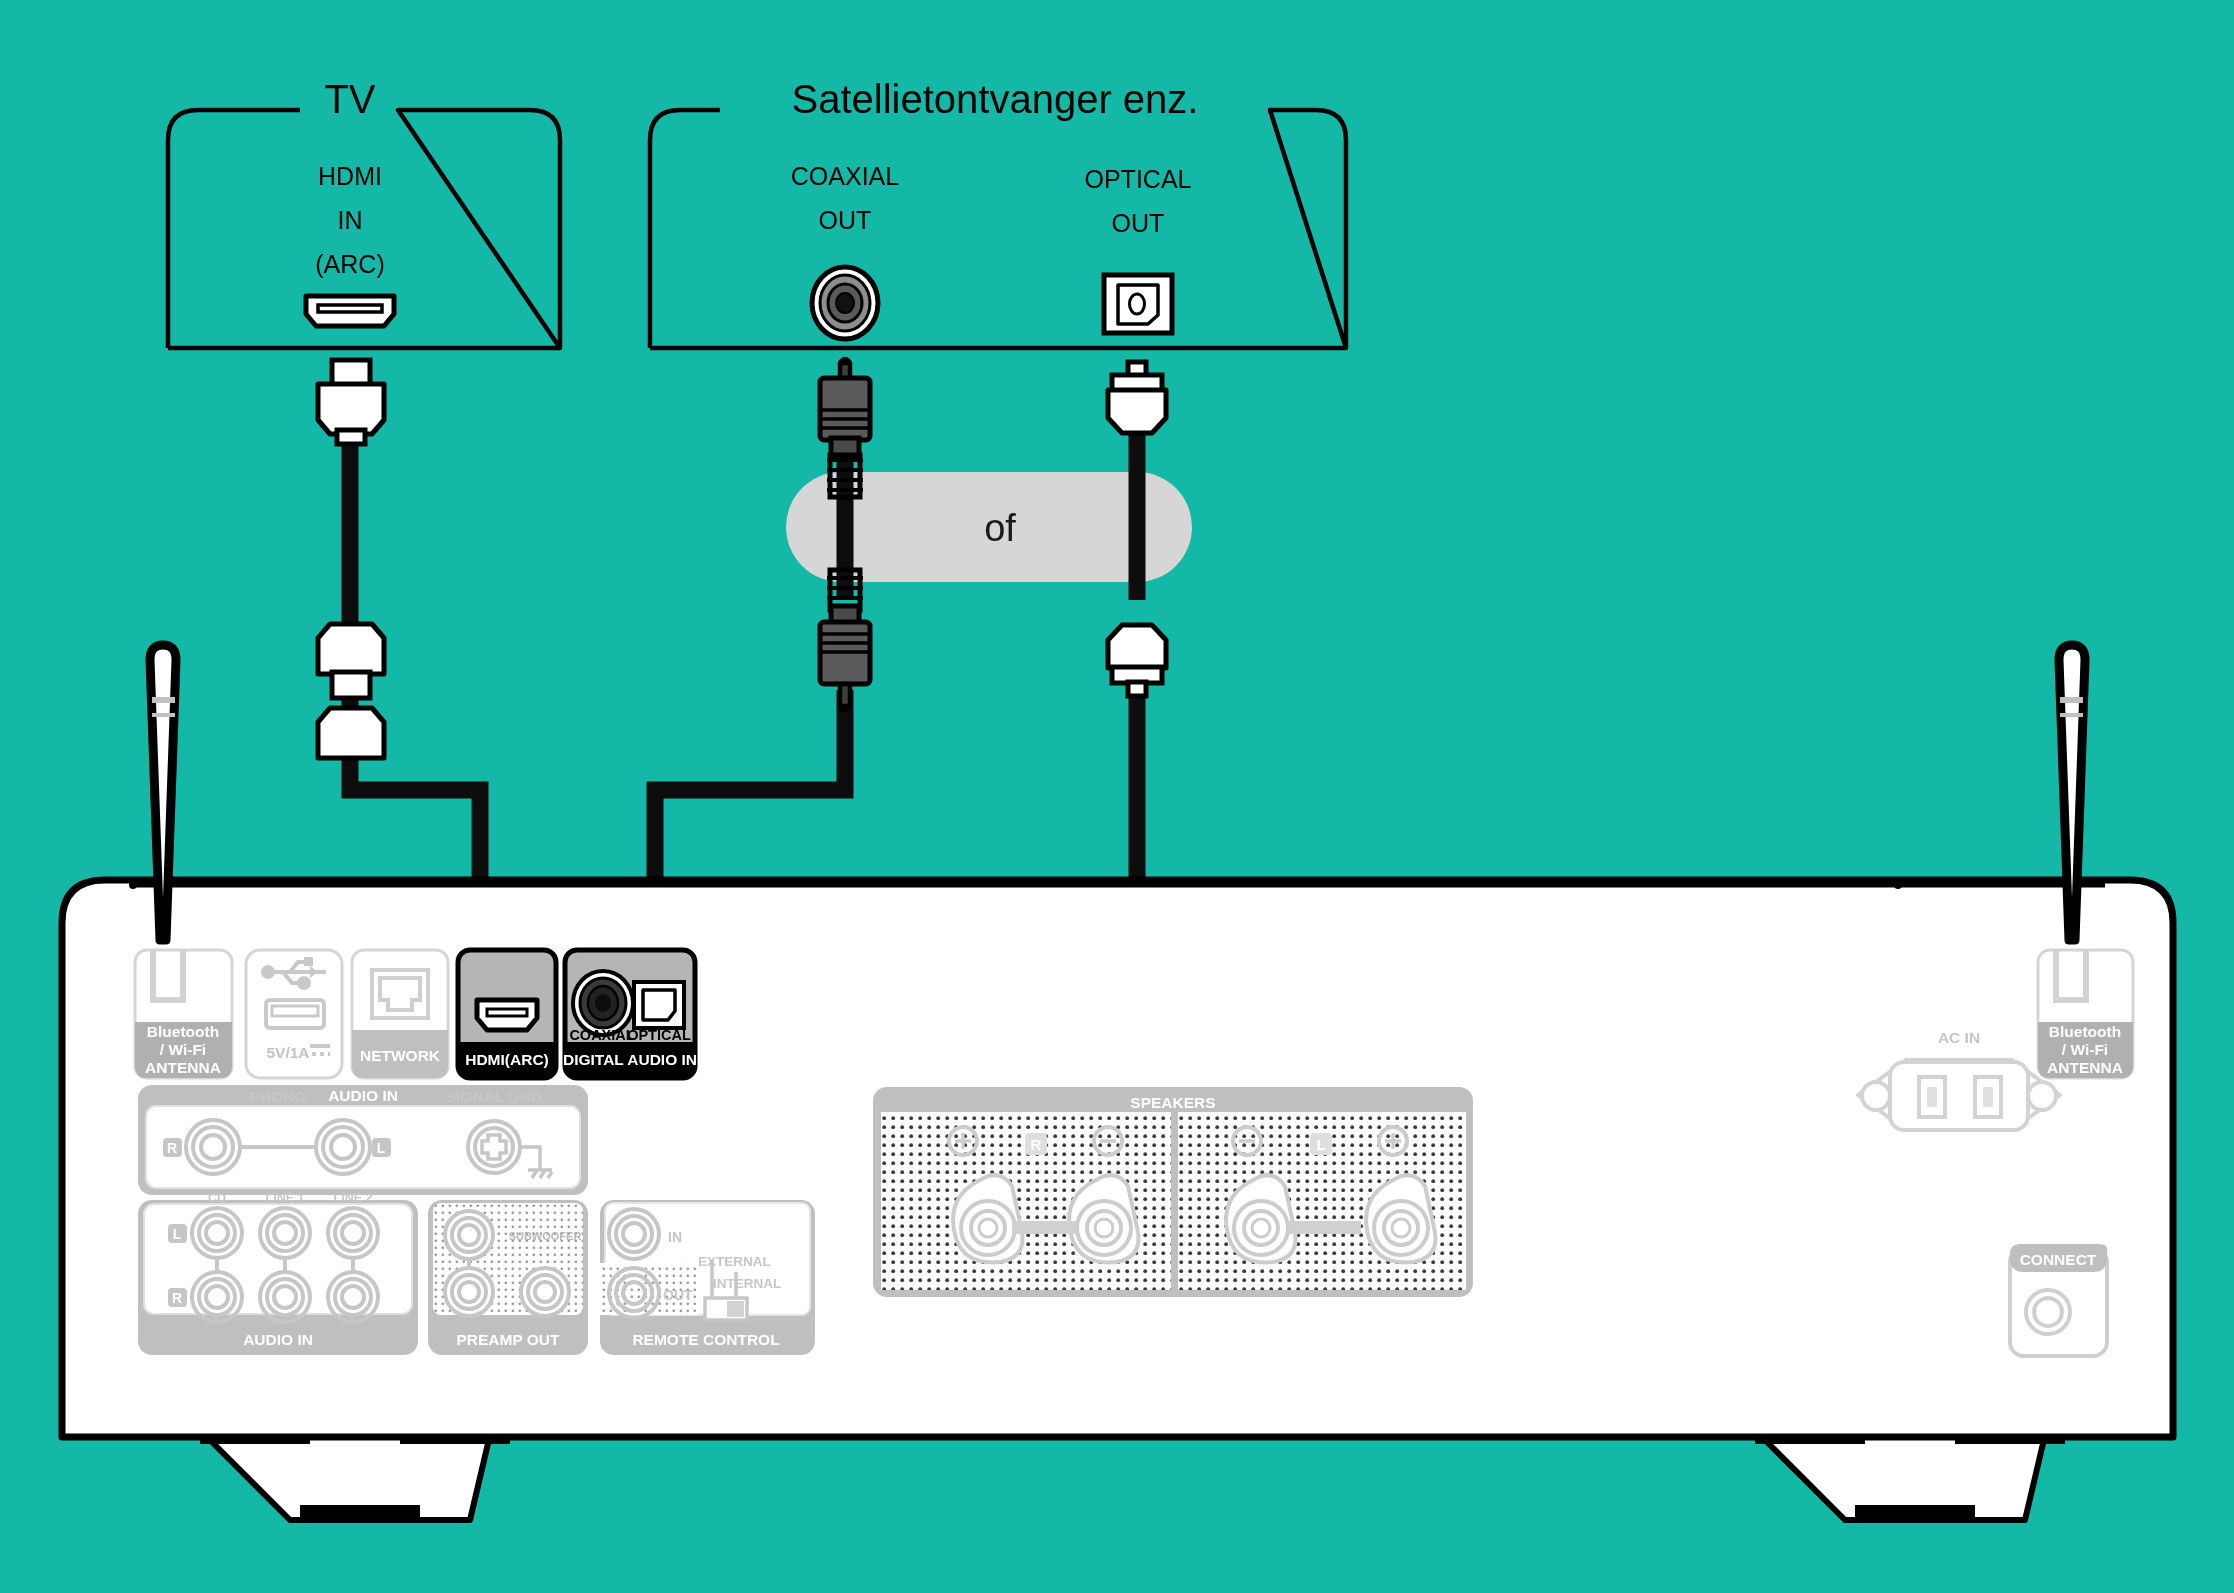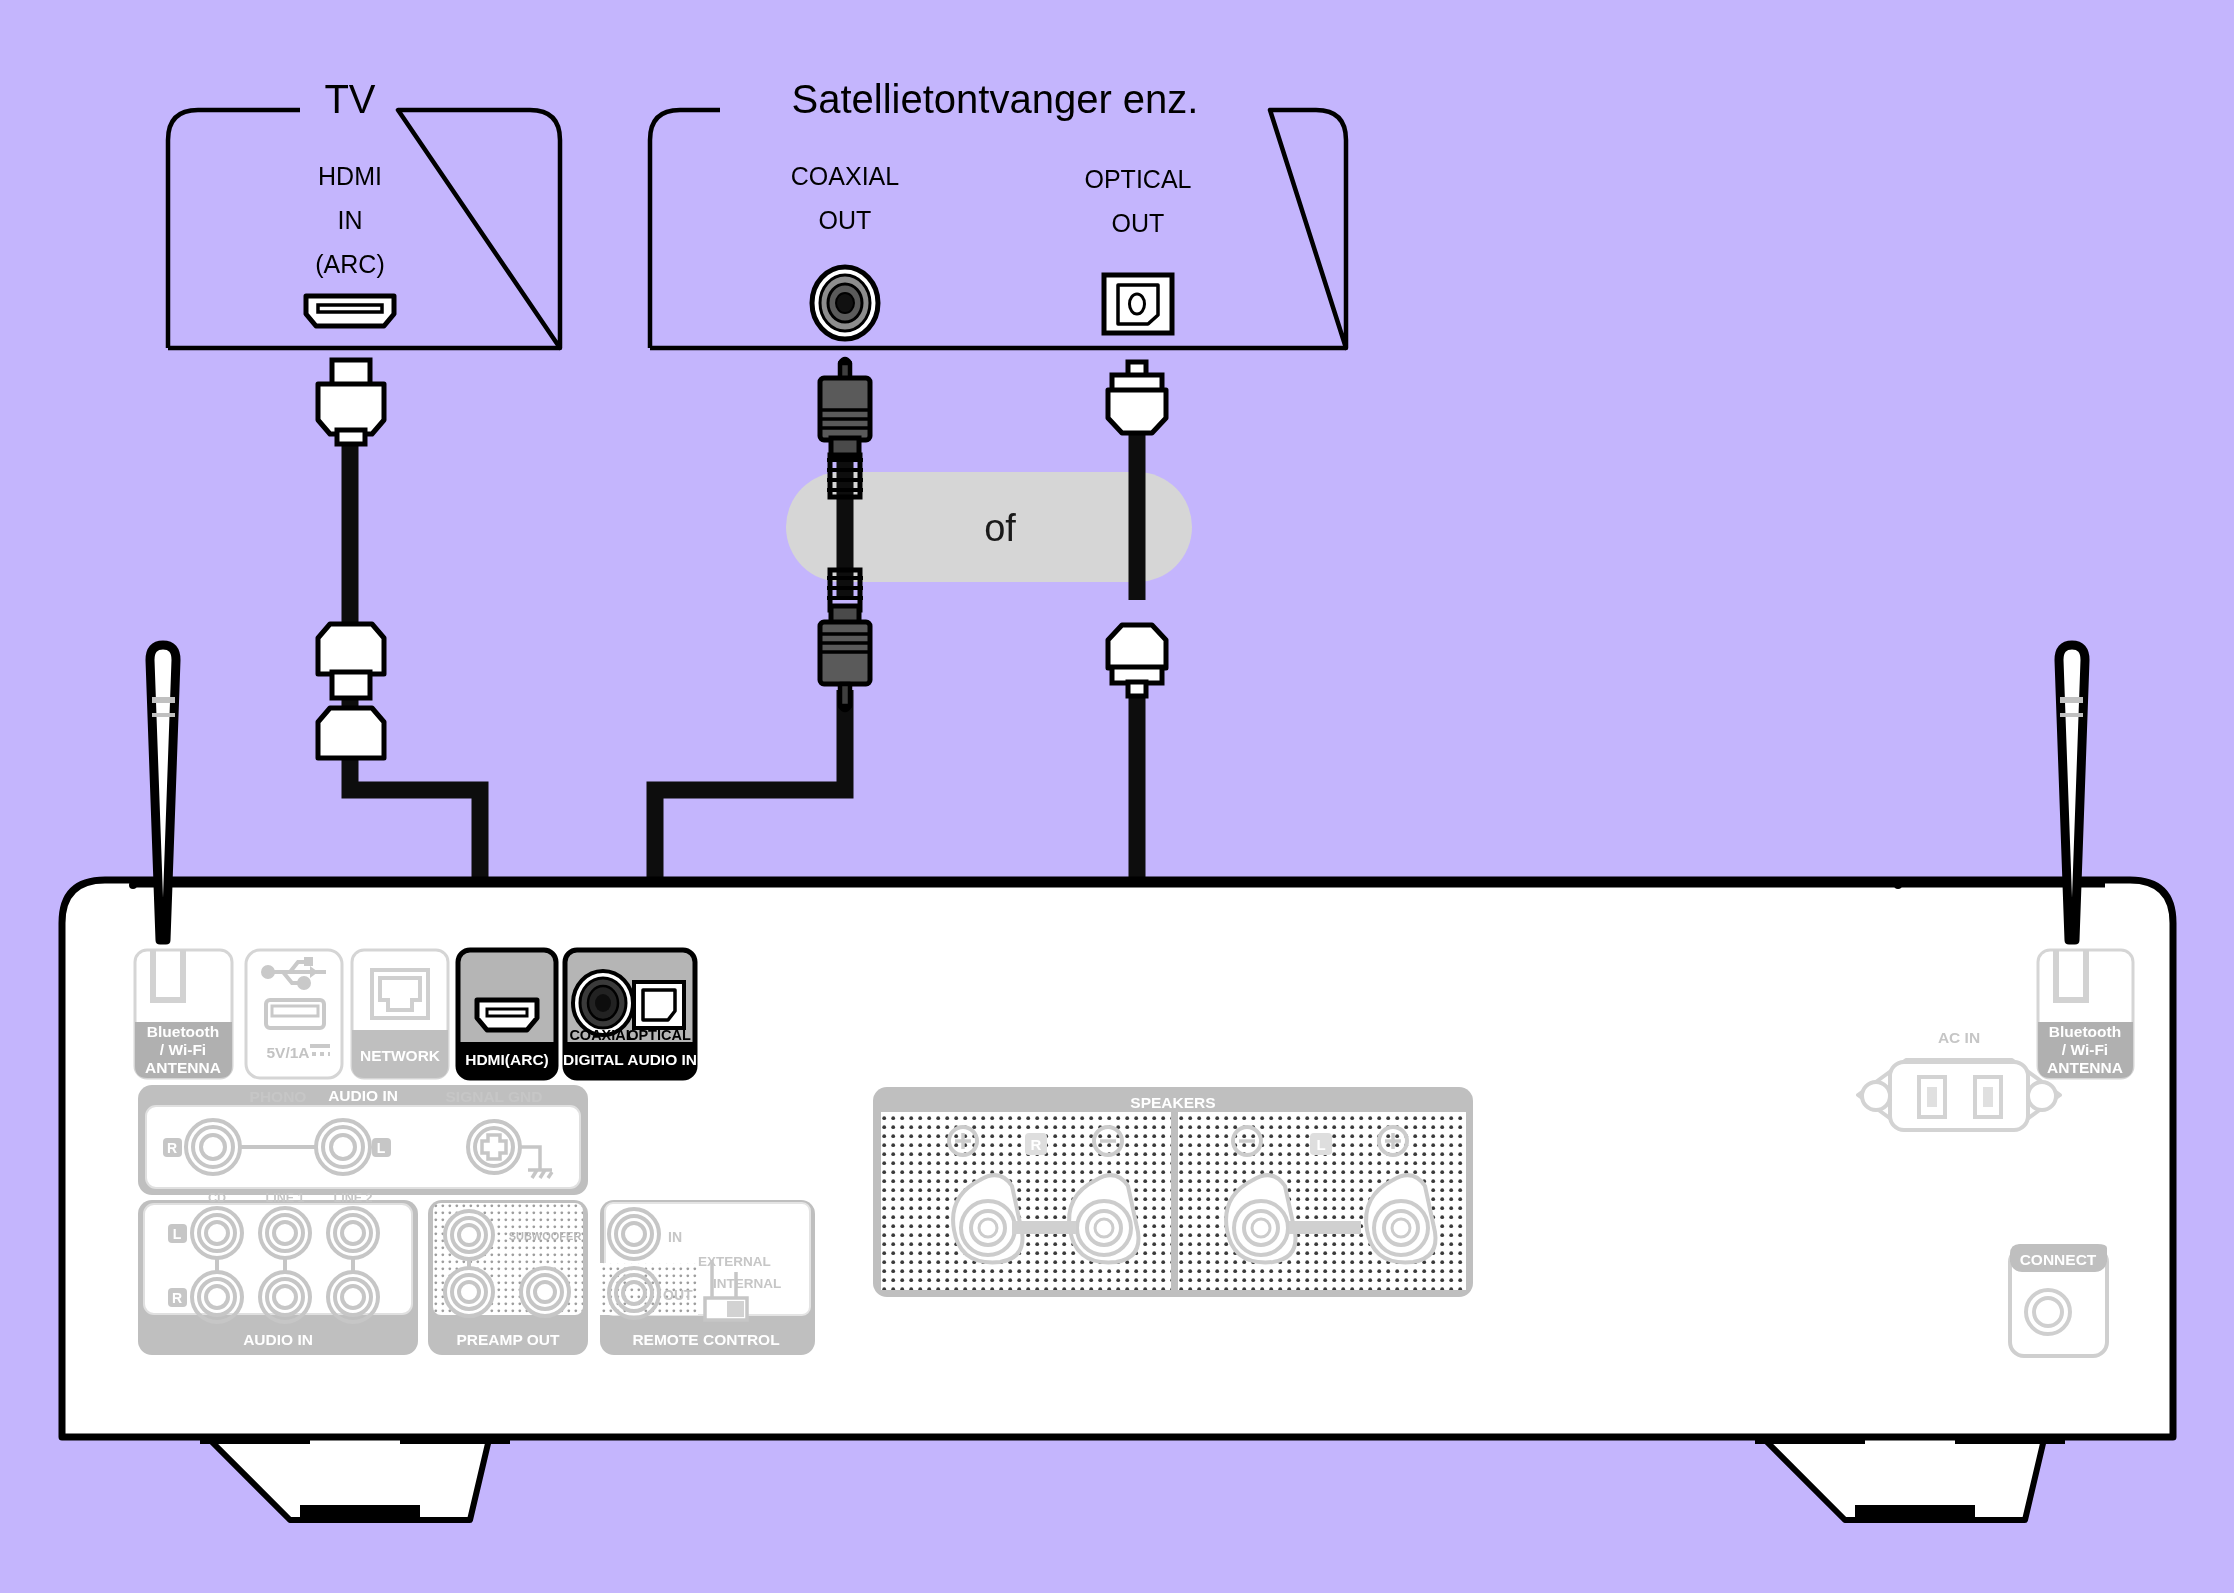--- a/index.html
+++ b/index.html
@@ -1,18 +1,18 @@
 <!DOCTYPE html>
 <html><head>
 <meta charset="utf-8">
 <title>Connection Diagram</title>
 <style>
   html,body{margin:0;padding:0;background:#fff;}
   body{font-family:"Liberation Sans","DejaVu Sans",sans-serif;}
-  #stage{position:relative;width:2234px;height:1593px;background:#c4b5fd;overflow:hidden;}
+  #stage{position:relative;width:2234px;height:1593px;background:#14b8a6;overflow:hidden;}
   #stage svg{position:absolute;left:0;top:0;}
   .ttl{font-size:40px;fill:#000;text-anchor:middle;font-family:"Liberation Sans",sans-serif;}
   .plbl{font-size:25px;fill:#000;text-anchor:middle;font-family:"Liberation Sans",sans-serif;}
   .oflbl{font-size:38px;fill:#1a1a1a;text-anchor:middle;font-family:"Liberation Sans",sans-serif;}
   .rp-lt-dark{font-size:15.5px;fill:#ffffff;text-anchor:middle;font-weight:bold;font-family:"Liberation Sans",sans-serif;}
   .rp-lt-on-gray{font-size:15.5px;fill:#ffffff;text-anchor:middle;font-weight:bold;font-family:"Liberation Sans",sans-serif;}
   .rp-lt-blk{font-size:15.5px;fill:#000;text-anchor:middle;font-weight:bold;font-family:"Liberation Sans",sans-serif;}
   .rp-gray{font-size:15.5px;fill:#c3c3c3;text-anchor:middle;font-weight:bold;font-family:"Liberation Sans",sans-serif;}
   .rp-gray-sm{font-size:12.5px;fill:#c9c9c9;text-anchor:middle;font-weight:bold;font-family:"Liberation Sans",sans-serif;}
   .rp-gray-xs{font-size:11px;fill:#cbcbcb;text-anchor:middle;font-weight:bold;font-family:"Liberation Sans",sans-serif;}

